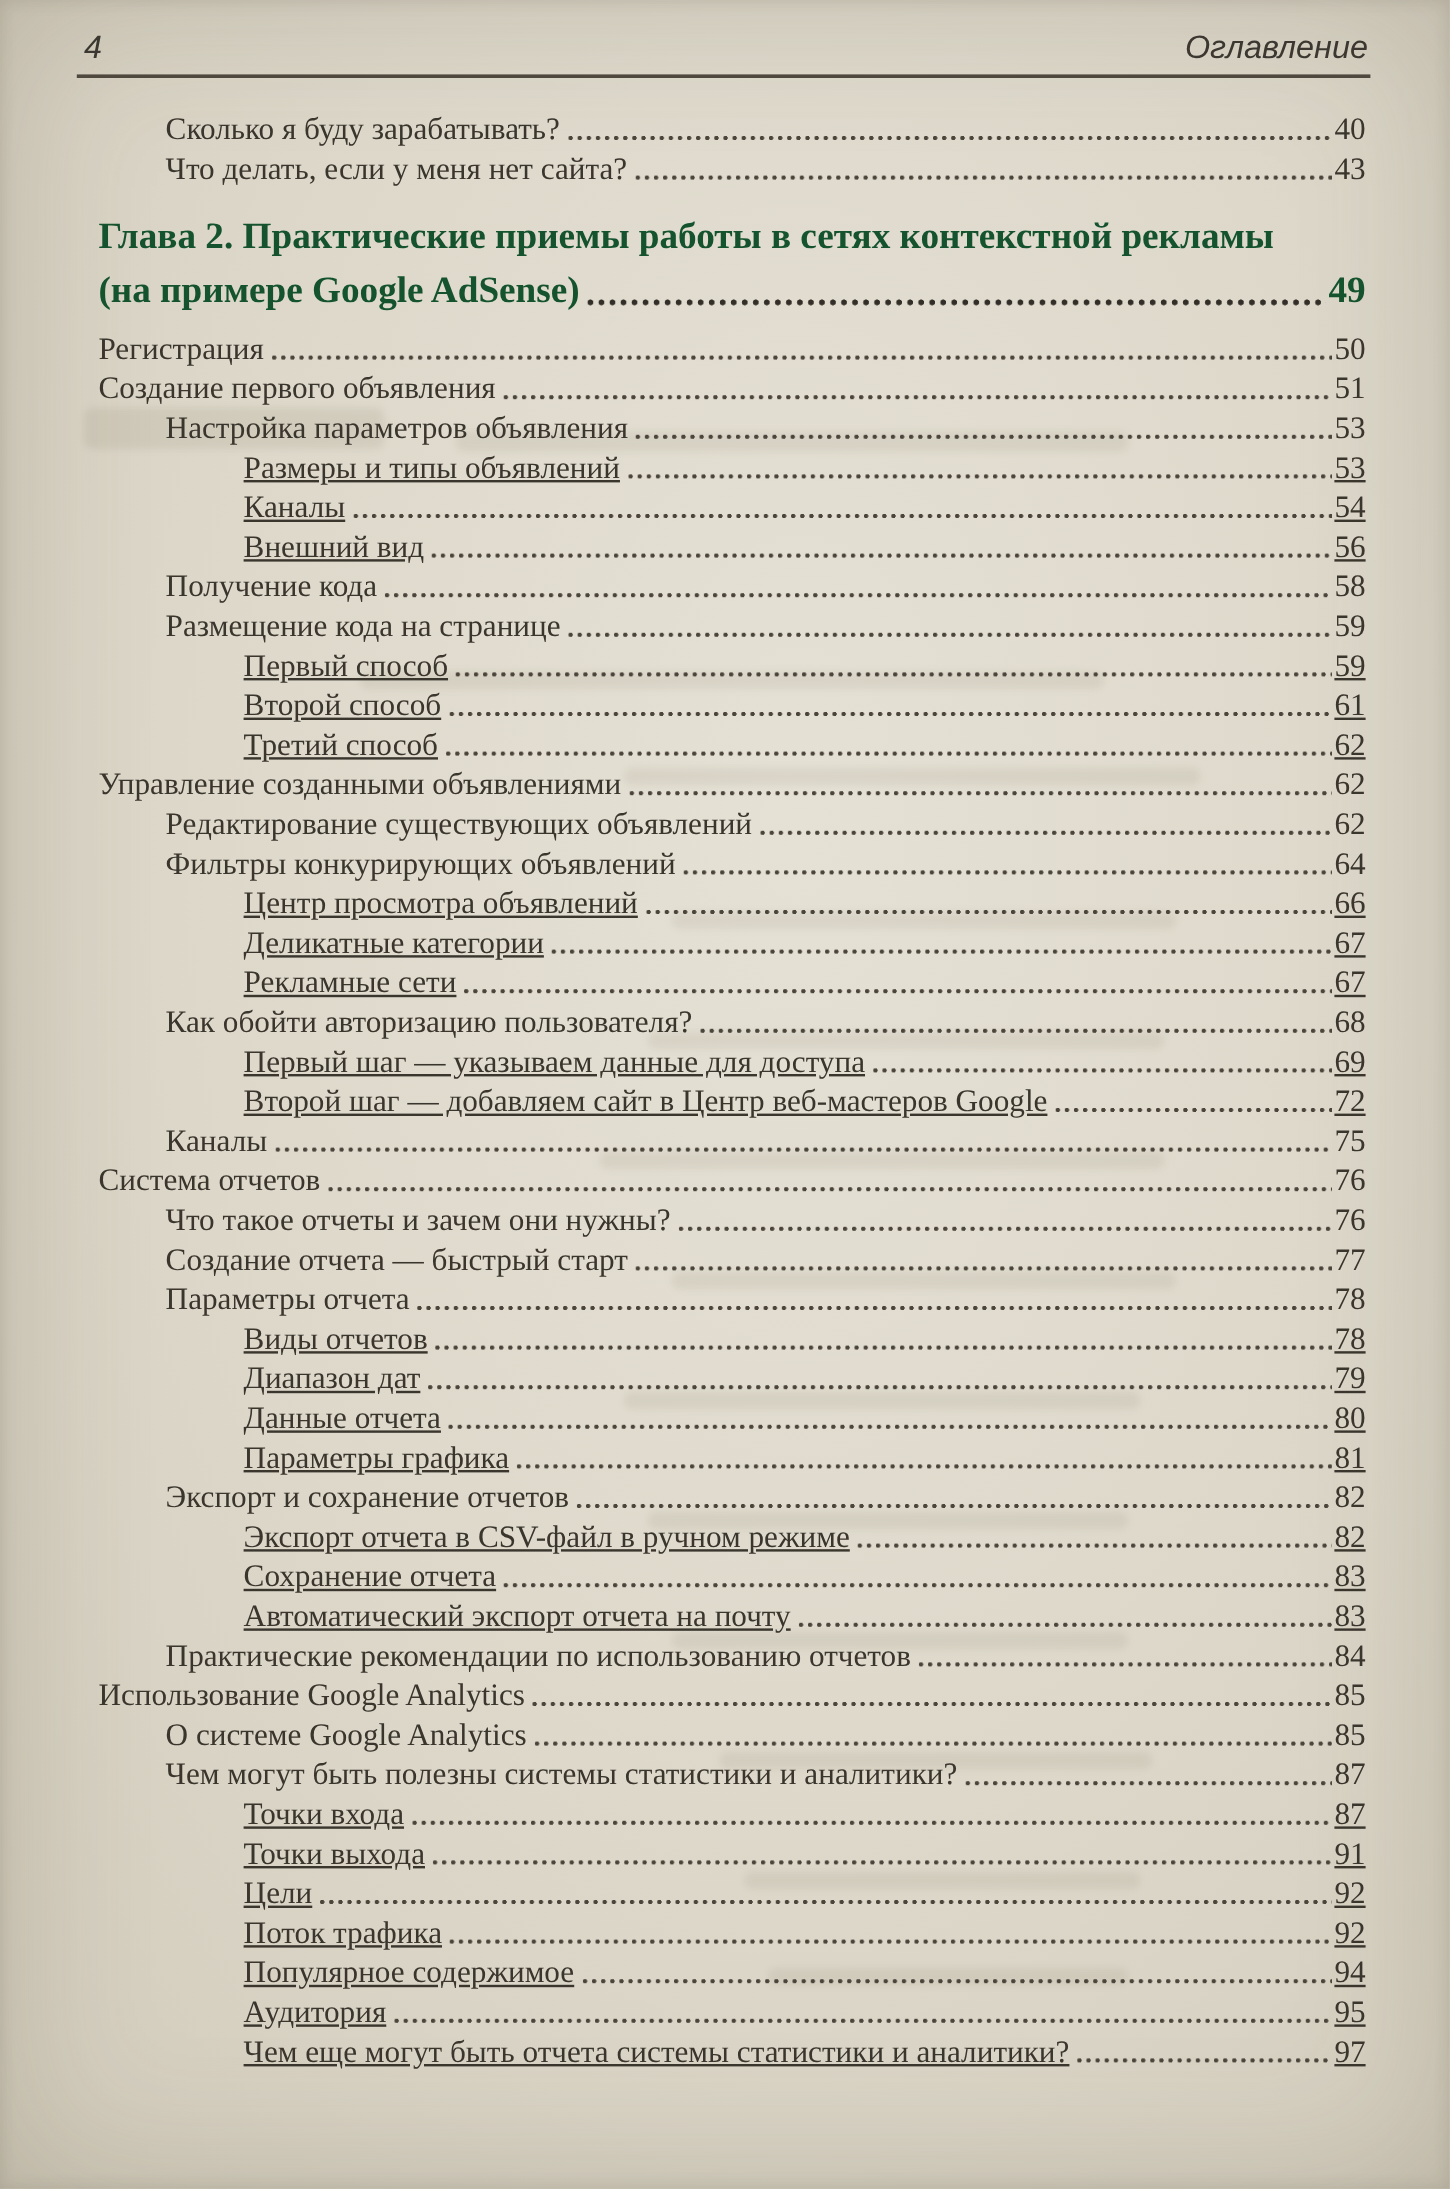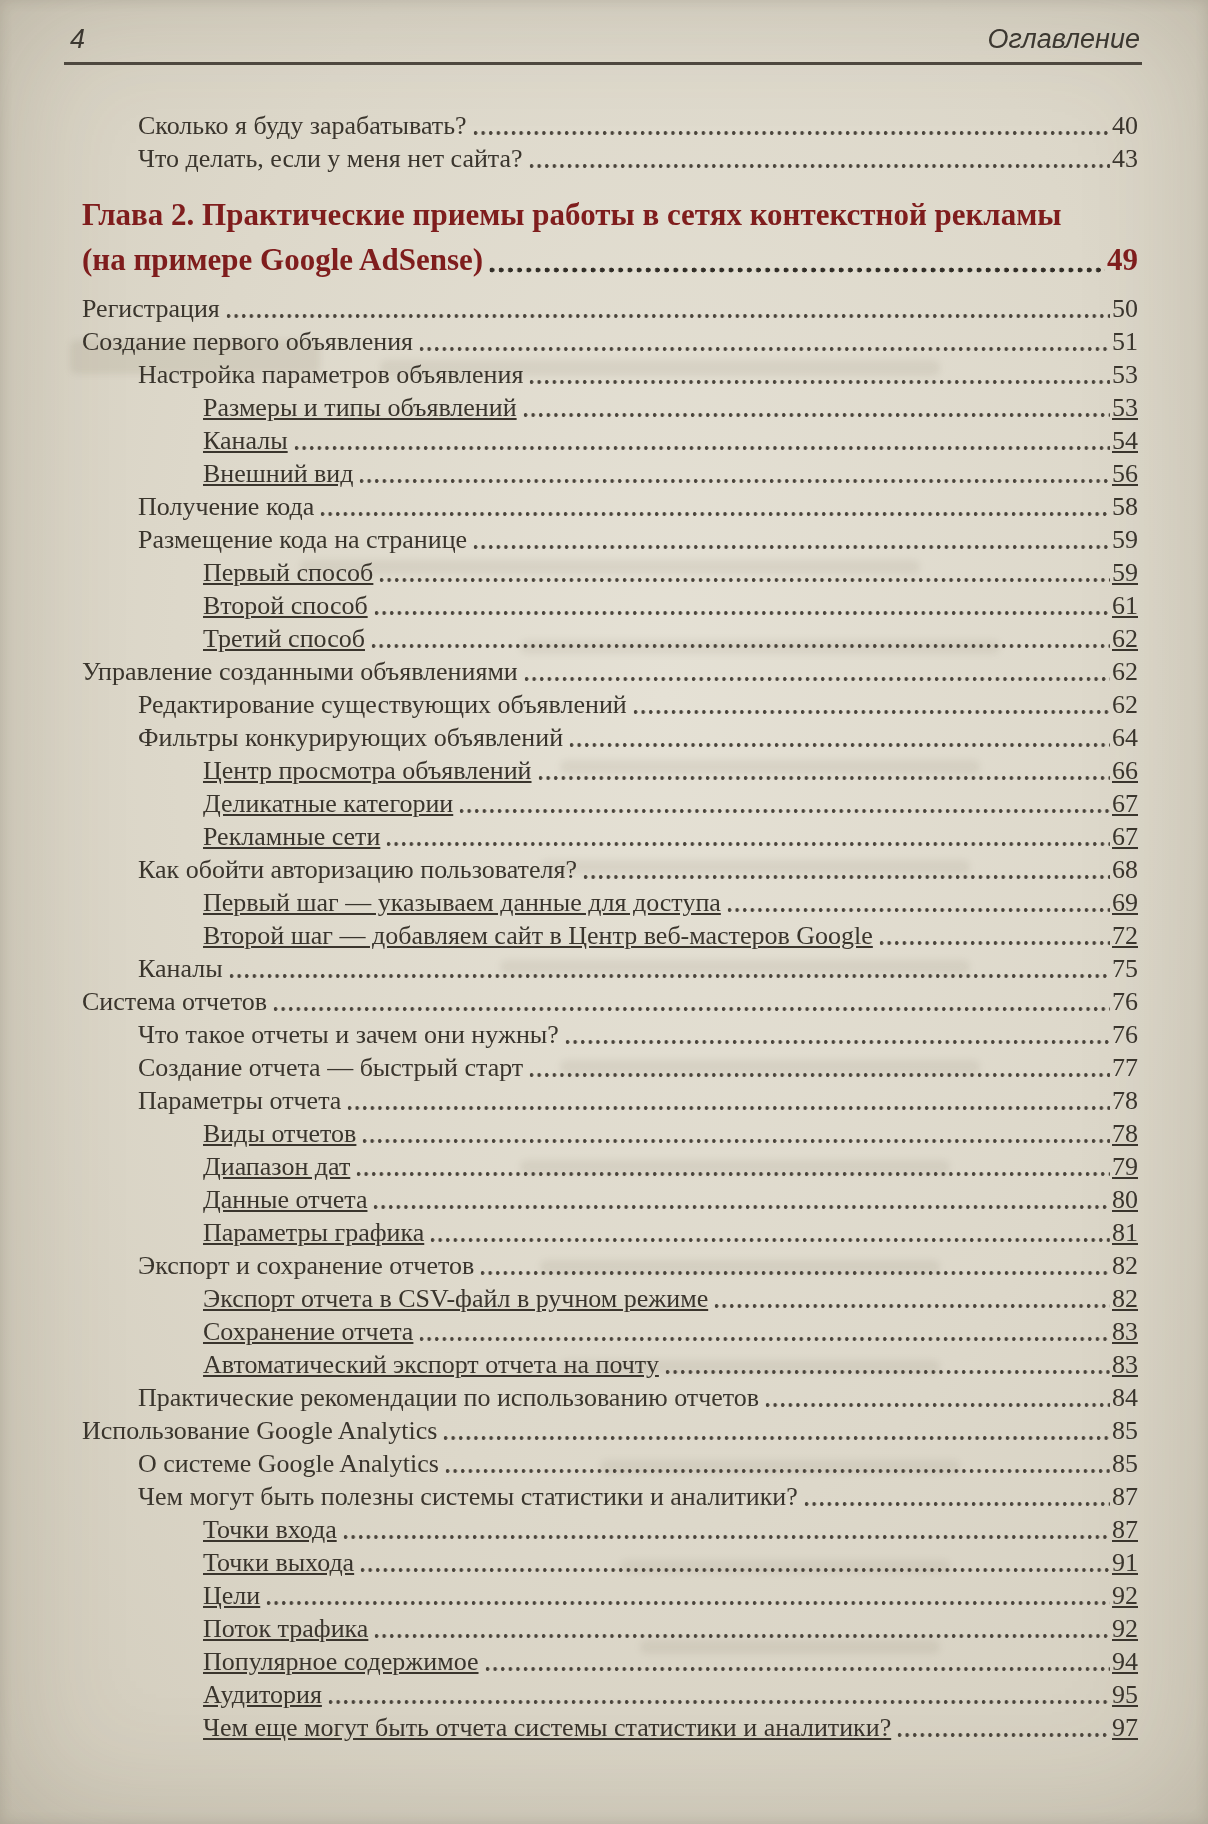--- a/index.html
+++ b/index.html
@@ -21,35 +21,35 @@
   }
   .sheet{position:absolute;inset:0;}
   .header{
     display:flex;justify-content:space-between;align-items:flex-end;
     padding:24px 68px 0 70px;
     font-family:"Liberation Sans","DejaVu Sans",sans-serif;
     font-style:italic;font-size:27px;color:#3c3831;
   }
   .rule{margin:7px 66px 0 64px;border-top:3px solid #4e483f;height:0;}
   .content{
-    padding:44px 70px 0 82px;
+    padding:26px 70px 0 82px;
     font-size:26px;color:#3a352d;
   }
   .row{display:flex;align-items:baseline;height:33px;line-height:33px;}
   .indent-0{padding-left:0;}
   .indent-1{padding-left:56px;}
   .indent-2{padding-left:121px;text-decoration:underline;}
   .label{white-space:nowrap;}
   .dots{
     flex:1;align-self:flex-end;height:10px;margin:0 2px 4px 6px;
     background-image:radial-gradient(circle at 2.5px 5px, #4a443b 1.6px, rgba(0,0,0,0) 2.1px);
     background-size:7.6px 10px;background-repeat:repeat-x;background-position:0 0;
   }
   .pagenum{white-space:nowrap;}
-  .chapter{margin:17px 0 10px 0;font-weight:bold;font-size:31px;color:#7f1d1d;}
+  .chapter{margin:17px 0 10px 0;font-weight:bold;font-size:31px;color:#14532d;}
   .chapter .line1{line-height:45px;white-space:nowrap;}
   .chapter .row{height:45px;line-height:45px;}
   .chapter .dots{
     height:12px;margin-bottom:6px;
     background-image:radial-gradient(circle at 3px 6px, #332f28 2.2px, rgba(0,0,0,0) 2.7px);
     background-size:9.2px 12px;
   }
 </style>
 </head>
 <body>

